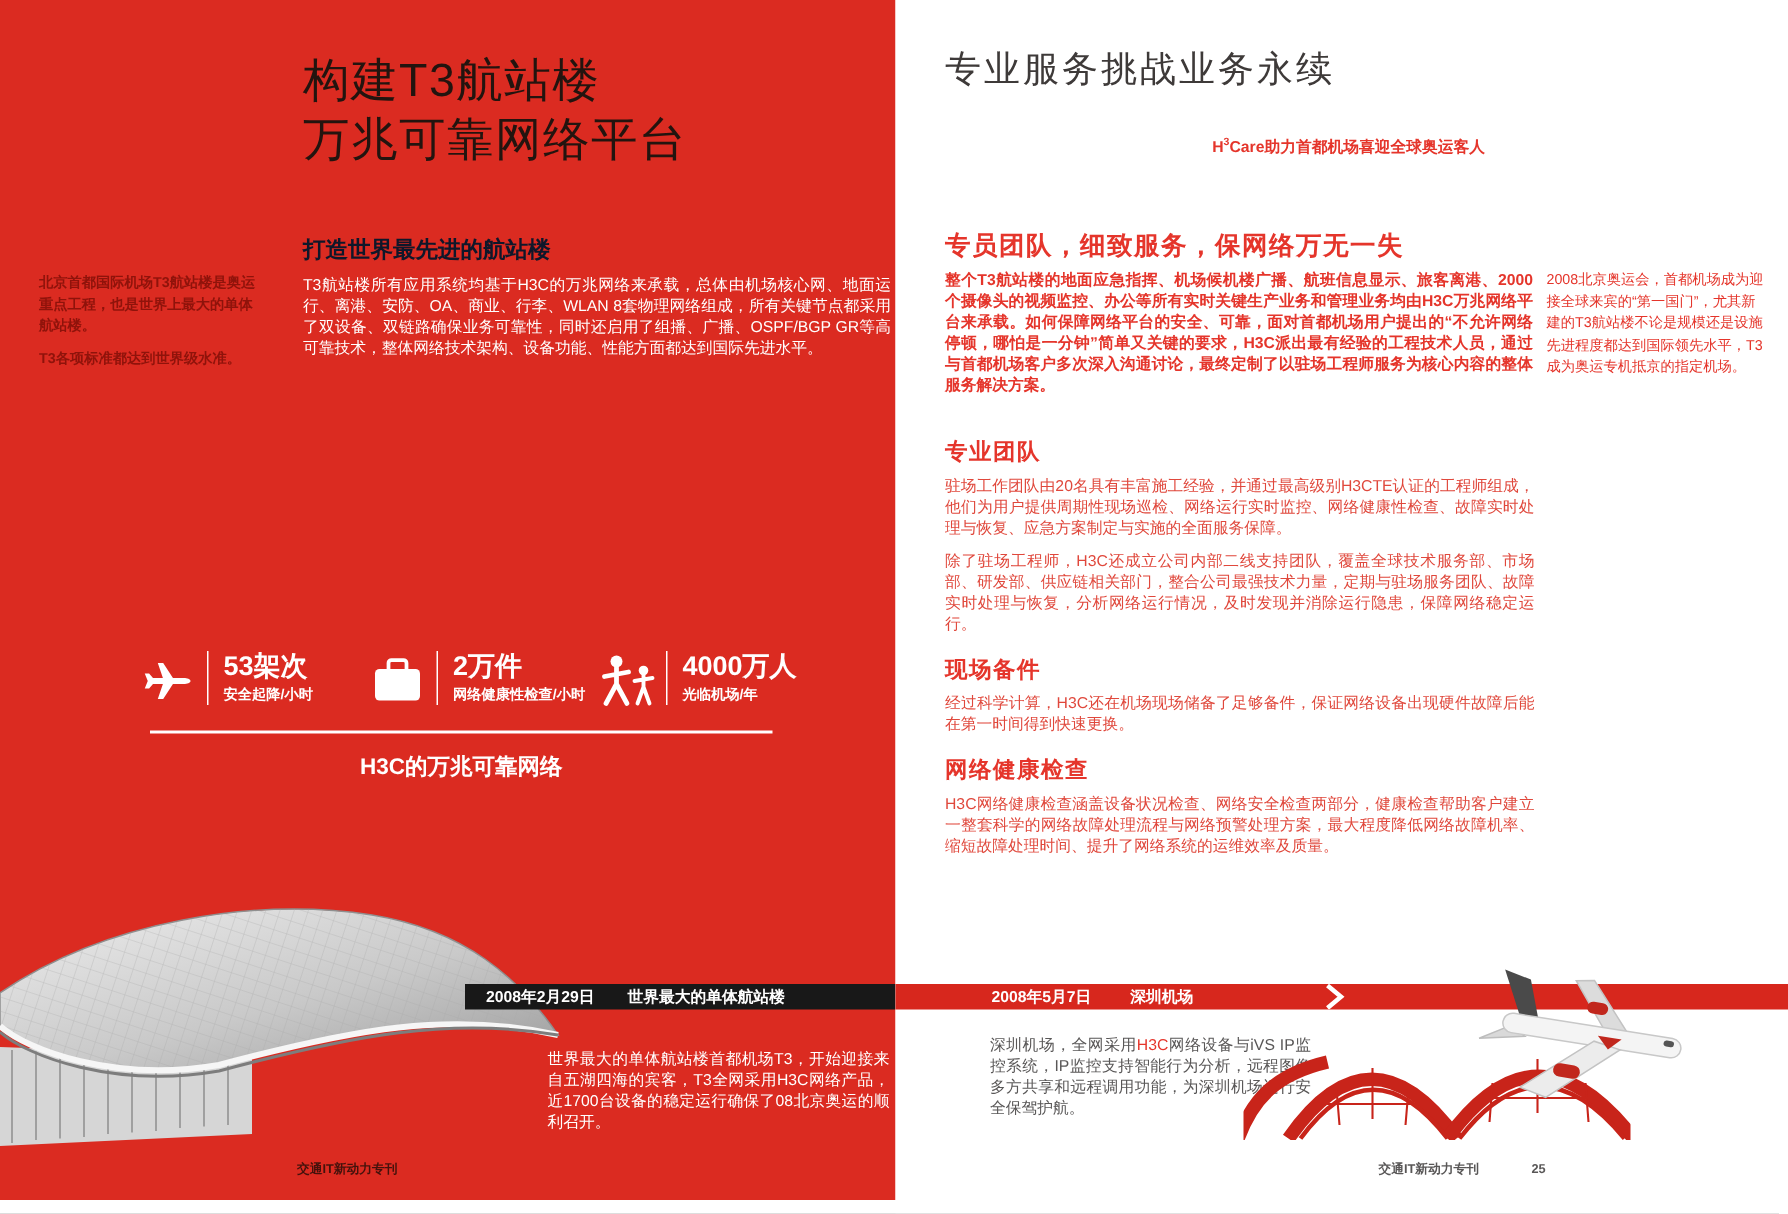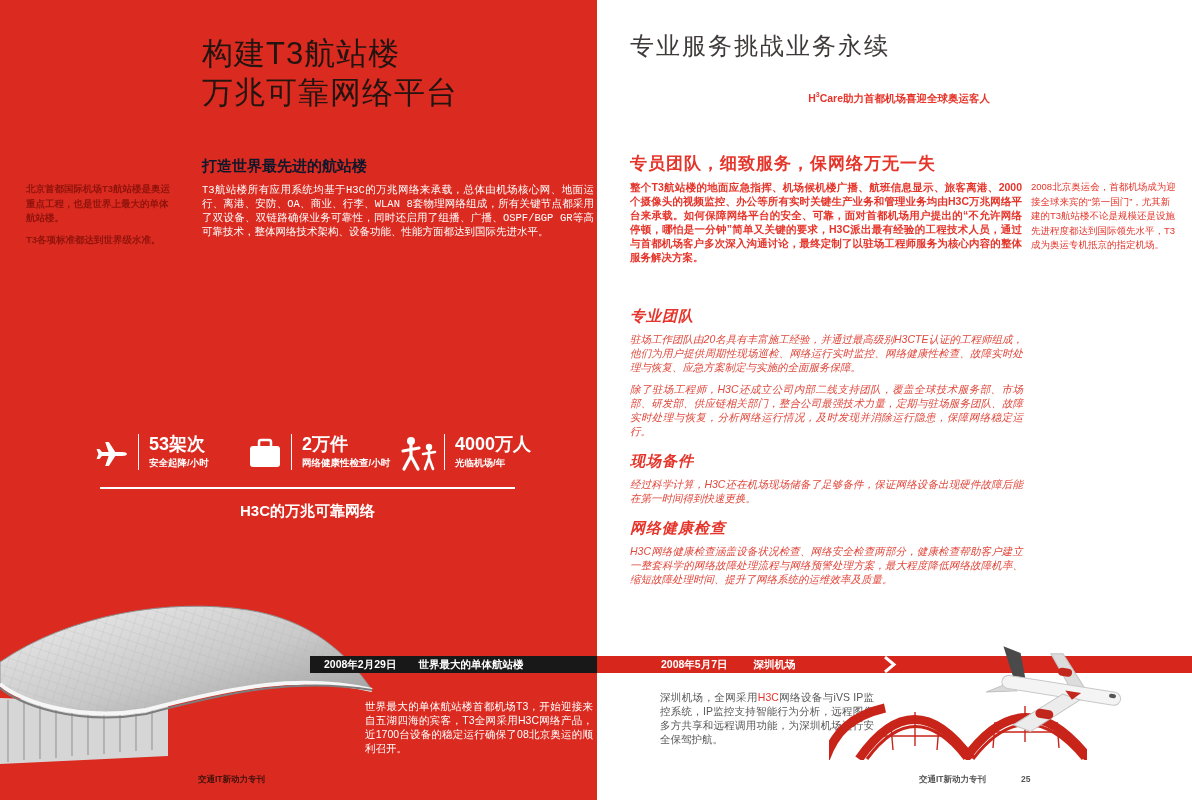--- a/index.html
+++ b/index.html
@@ -11,21 +11,21 @@
   }
   
   .page-left{position:absolute;left:0;top:0;width:597px;height:800px;background:#DB2B21;}
   .lp-title{position:absolute;left:202px;top:34px;font-size:31px;line-height:39px;
     color:#23140f;font-weight:400;letter-spacing:1px;}
   .lp-note{position:absolute;left:26px;top:182px;width:146px;font-size:9.5px;line-height:14.5px;
     color:#8F130B;font-weight:bold;}
   .lp-note p{margin:0 0 7px 0;}
   .lp-sec-head{position:absolute;left:202px;top:157px;font-size:15px;font-weight:bold;color:#0f172a;}
   .lp-sec-body{position:absolute;left:202px;top:183px;width:392px;font-size:10.5px;line-height:14px;
-    color:#ffffff;text-align:justify;font-family:Liberation Mono, monospace;}
+    color:#ffffff;text-align:justify;}
   .stats{position:absolute;left:92px;top:434px;display:flex;}
   .stat{display:flex;align-items:flex-start;width:153px;}
   .stat-icon{width:40px;height:40px;display:flex;align-items:center;justify-content:center;flex:0 0 40px;}
   .stat-divider{width:1px;height:36px;background:#ffffff;margin:0 10px 0 6px;flex:0 0 1px;}
   .stat-value{font-size:18px;font-weight:bold;color:#ffffff;line-height:20px;}
   .stat-label{font-size:9.5px;color:#ffffff;margin-top:3px;font-weight:bold;}
   .lp-line{position:absolute;left:100px;top:487px;width:415px;height:2px;background:#ffffff;}
   .lp-tagline{position:absolute;left:100px;top:502px;width:415px;text-align:center;
     font-size:15px;font-weight:bold;color:#ffffff;}
   .lp-terminal{position:absolute;left:0;top:598px;}
@@ -44,21 +44,21 @@
   .page-right{position:absolute;left:597px;top:0;width:595px;height:809px;background:#ffffff;}
   .rp-title{position:absolute;left:33px;top:30px;font-size:24px;color:#3E3A39;font-weight:400;letter-spacing:2px;}
   .rp-subtitle{position:absolute;left:35px;top:91px;width:358px;text-align:right;
     font-size:10.5px;font-weight:bold;color:#E5352B;}
   .rp-subtitle sup{font-size:7px;}
   .rp-lead-head{position:absolute;left:33px;top:152px;font-size:17px;font-weight:bold;color:#E5352B;letter-spacing:1px;}
   .rp-lead-body{position:absolute;left:33px;top:180px;width:392px;font-size:10.5px;line-height:14px;
     font-weight:bold;color:#E5352B;text-align:justify;}
   .rp-note{position:absolute;left:434px;top:180px;width:148px;font-size:9.5px;line-height:14.5px;
     font-weight:normal;color:#E5352B;}
-  .rp-sections{position:absolute;left:33px;top:307px;width:393px;font-style:italic;}
+  .rp-sections{position:absolute;left:33px;top:292px;width:393px;}
   .rp-sections h3{margin:14px 0 6px 0;font-size:15px;font-weight:bold;color:#E5352B;letter-spacing:1px;}
   .rp-sections h3:first-child{margin-top:0;}
   .rp-sections p{margin:0 0 8px 0;font-size:10.5px;line-height:14px;color:#E0483C;text-align:justify;}
   .bar-red{left:0;width:595px;background:#D7271D;}
   .bar-red .bar-date{margin-left:64px;}
   .bar-red .bar-title{margin-left:26px;}
   .bar-chevron{position:absolute;left:285px;top:0;}
   .rp-caption{position:absolute;left:63px;top:690px;width:214px;font-size:10.5px;line-height:14px;
     color:#595757;text-align:justify;}
   .rp-caption .brand{color:#E5352B;}

